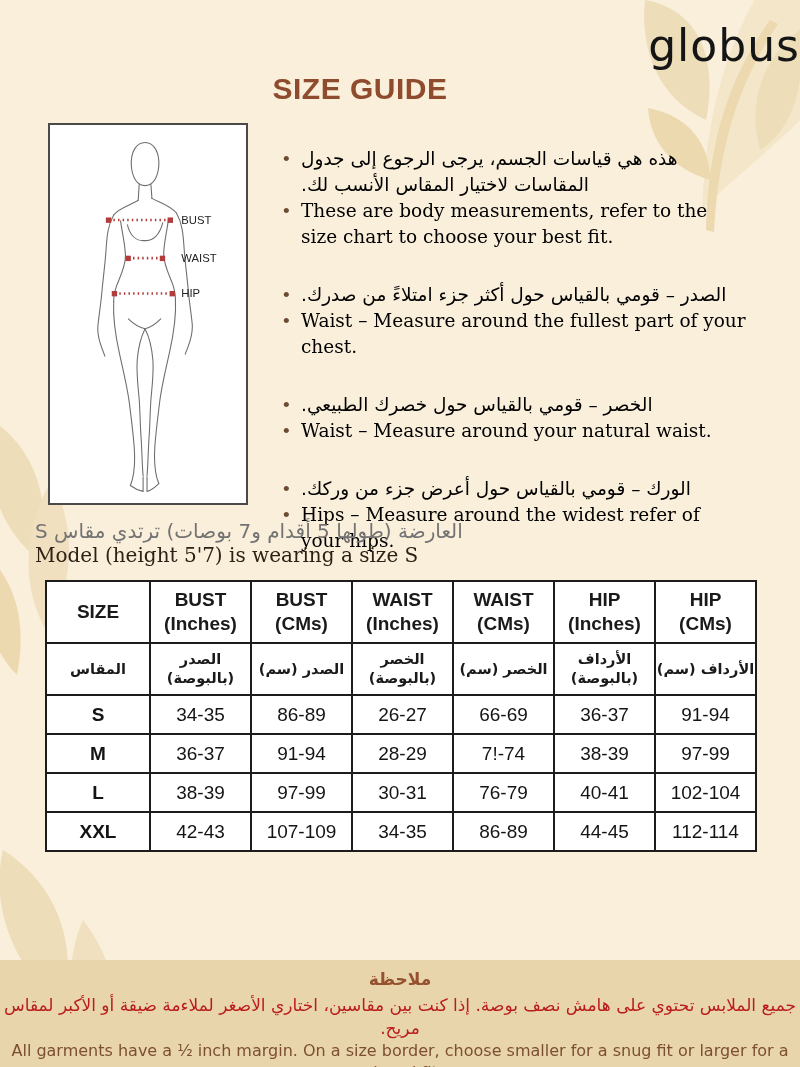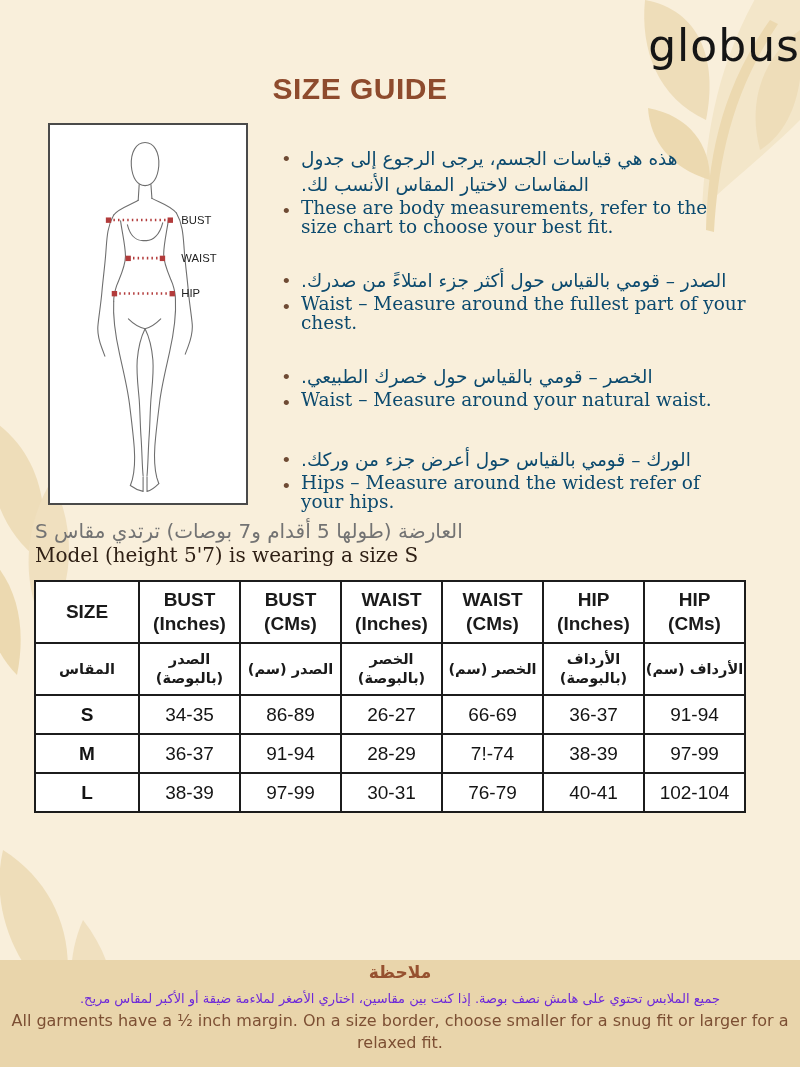--- a/index.html
+++ b/index.html
@@ -32,70 +32,70 @@
   }
   .figure-box svg { display:block; width:100%; height:100%; }
 
   
   .bullets { position:absolute; left:283px; top:146px; width:465px; }
   .bullet-group { margin-bottom:32px; }
   .bullet-row { display:flex; align-items:flex-start; }
   .bullet-row .dot {
     width:18px; flex:0 0 18px; color:#6f4b34; font-size:19px; line-height:25px;
   }
-  .bullet-row .txt { flex:1; color:#0c4a6e; }
+  .bullet-row .txt { flex:1; color:#000000; }
   .bullet-row .txt.ar {
     font-family:"DejaVu Sans", sans-serif; font-size:18.5px; line-height:26px;
     direction:rtl; text-align:left;
   }
   .bullet-row .txt.en {
-    font-family:"DejaVu Serif", serif; font-size:18.5px; line-height:19px;
+    font-family:"DejaVu Serif", serif; font-size:18.5px; line-height:26px;
   }
 
   
   .model-note { position:absolute; left:35px; top:519px; width:470px; color:#33211573; }
   .model-note .ar {
     font-family:"DejaVu Sans", sans-serif; font-size:20px; line-height:24px;
     direction:rtl; text-align:left; color:#737373;
   }
   .model-note .en {
     font-family:"DejaVu Serif", serif; font-size:20px; line-height:24px; color:#2f2015;
   }
 
   
   .size-table {
-    position:absolute; left:34px; top:580px; width:710px;
+    position:absolute; left:45px; top:580px; width:710px;
     border-collapse:collapse; background:#ffffff; table-layout:fixed;
   }
   .size-table th, .size-table td {
     border:2px solid #1c1c1c; text-align:center; vertical-align:middle;
   }
   .size-table .h-en { height:62px; font-size:19px; font-weight:bold; line-height:24px; }
   .size-table .h-ar {
     height:52px; font-family:"DejaVu Sans", sans-serif;
     font-size:14.5px; font-weight:bold; line-height:19px; direction:rtl;
   }
   .size-table td { height:39px; font-size:19px; color:#141414; }
   .size-table td.size-label { font-weight:bold; }
 
   
   .note-band {
     position:absolute; left:0; top:960px; width:800px; height:107px;
-    background:#e9d5ab; text-align:center; 
+    background:#e9d5ab; text-align:center; padding-top:7px;
   }
   .note-head-ar {
     font-family:"DejaVu Sans", sans-serif; font-size:17px; font-weight:bold;
     color:#96512f; line-height:24px; direction:rtl;
   }
   .note-head-en {
     font-size:20px; font-weight:bold; color:#96512f; line-height:26px;
     font-family:"DejaVu Sans", sans-serif;
   }
   .note-body-ar {
-    font-family:"DejaVu Sans", sans-serif; font-size:13px; color:#6d28d9;
+    font-family:"DejaVu Sans", sans-serif; font-size:17px; color:#b91c1c;
     line-height:23px; direction:rtl; margin-top:3px;
   }
   .note-body-en {
     font-family:"DejaVu Sans", sans-serif; font-size:16px; color:#7c4f33; line-height:22px;
   }
 </style>
 </head>
 <body>
 
 <svg class="leaf" style="left:610px; top:0; " width="190" height="250" viewBox="0 0 190 250">
@@ -298,20 +298,29 @@
       </tr>
       <tr>
         <td class="size-label">L</td>
         <td>38-39</td>
         <td>97-99</td>
         <td>30-31</td>
         <td>76-79</td>
         <td>40-41</td>
         <td>102-104</td>
       </tr>
+      <tr>
+        <td class="size-label">XXL</td>
+        <td>42-43</td>
+        <td>107-109</td>
+        <td>34-35</td>
+        <td>86-89</td>
+        <td>44-45</td>
+        <td>112-114</td>
+      </tr>
     </tbody>
 </table>
 
 <div class="note-band">
   <div class="note-head-ar">ملاحظة</div>
   <div class="note-body-ar">جميع الملابس تحتوي على هامش نصف بوصة. إذا كنت بين مقاسين، اختاري الأصغر لملاءمة ضيقة أو الأكبر لمقاس مريح.</div>
   <div class="note-body-en">All garments have a ½ inch margin. On a size border, choose smaller for a snug fit or larger for a relaxed fit.</div>
 </div>
 
 </body></html>

